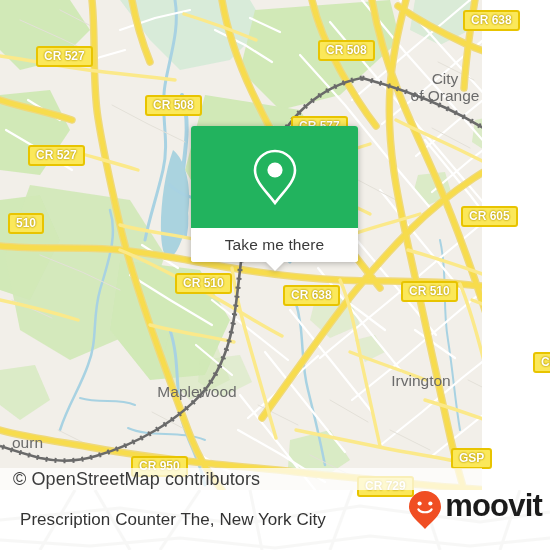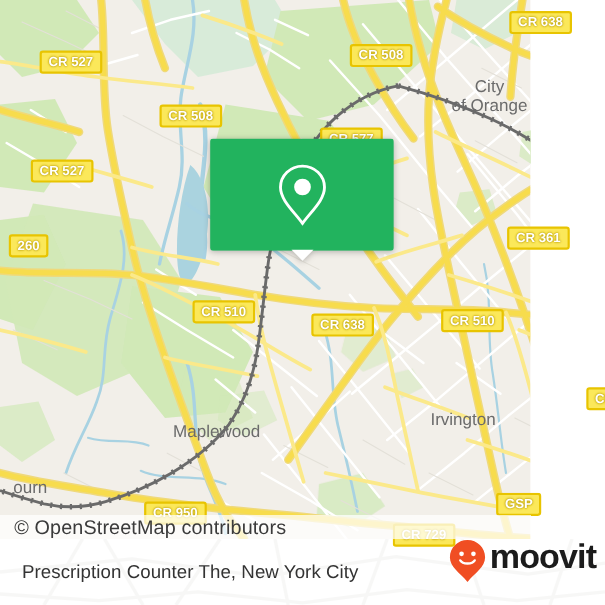--- a/index.html
+++ b/index.html
@@ -317,39 +317,40 @@
     <div class="osm-attrib">© OpenStreetMap contributors</div>
   </div>
 
   <div id="shield-layer" style="position:absolute;left:0;top:0;width:550px;height:490px;z-index:20;pointer-events:none;">
       <div style="position: absolute; left: 36px; top: 46px; background: rgb(251, 232, 90); border: 2px solid rgb(232, 196, 0); border-radius: 3px; color: rgb(255, 255, 255); font: bold 12px / 14px &quot;Liberation Sans&quot;, sans-serif; padding: 1px 6px 2px; white-space: nowrap; text-shadow: rgb(185, 156, 0) 0px 0px 2px, rgb(185, 156, 0) 0px 0px 2px;">CR 527</div>
       <div style="position: absolute; left: 145px; top: 95px; background: rgb(251, 232, 90); border: 2px solid rgb(232, 196, 0); border-radius: 3px; color: rgb(255, 255, 255); font: bold 12px / 14px &quot;Liberation Sans&quot;, sans-serif; padding: 1px 6px 2px; white-space: nowrap; text-shadow: rgb(185, 156, 0) 0px 0px 2px, rgb(185, 156, 0) 0px 0px 2px;">CR 508</div>
       <div style="position: absolute; left: 28px; top: 145px; background: rgb(251, 232, 90); border: 2px solid rgb(232, 196, 0); border-radius: 3px; color: rgb(255, 255, 255); font: bold 12px / 14px &quot;Liberation Sans&quot;, sans-serif; padding: 1px 6px 2px; white-space: nowrap; text-shadow: rgb(185, 156, 0) 0px 0px 2px, rgb(185, 156, 0) 0px 0px 2px;">CR 527</div>
       <div style="position: absolute; left: 318px; top: 40px; background: rgb(251, 232, 90); border: 2px solid rgb(232, 196, 0); border-radius: 3px; color: rgb(255, 255, 255); font: bold 12px / 14px &quot;Liberation Sans&quot;, sans-serif; padding: 1px 6px 2px; white-space: nowrap; text-shadow: rgb(185, 156, 0) 0px 0px 2px, rgb(185, 156, 0) 0px 0px 2px;">CR 508</div>
       <div style="position: absolute; left: 463px; top: 10px; background: rgb(251, 232, 90); border: 2px solid rgb(232, 196, 0); border-radius: 3px; color: rgb(255, 255, 255); font: bold 12px / 14px &quot;Liberation Sans&quot;, sans-serif; padding: 1px 6px 2px; white-space: nowrap; text-shadow: rgb(185, 156, 0) 0px 0px 2px, rgb(185, 156, 0) 0px 0px 2px;">CR 638</div>
       <div style="position: absolute; left: 291px; top: 116px; background: rgb(251, 232, 90); border: 2px solid rgb(232, 196, 0); border-radius: 3px; color: rgb(255, 255, 255); font: bold 12px / 14px &quot;Liberation Sans&quot;, sans-serif; padding: 1px 6px 2px; white-space: nowrap; text-shadow: rgb(185, 156, 0) 0px 0px 2px, rgb(185, 156, 0) 0px 0px 2px;">CR 577</div>
-      <div style="position: absolute; left: 461px; top: 206px; background: rgb(251, 232, 90); border: 2px solid rgb(232, 196, 0); border-radius: 3px; color: rgb(255, 255, 255); font: bold 12px / 14px &quot;Liberation Sans&quot;, sans-serif; padding: 1px 6px 2px; white-space: nowrap; text-shadow: rgb(185, 156, 0) 0px 0px 2px, rgb(185, 156, 0) 0px 0px 2px;">CR 361</div>
-      <div style="position: absolute; left: 8px; top: 213px; background: rgb(251, 232, 90); border: 2px solid rgb(232, 196, 0); border-radius: 3px; color: rgb(255, 255, 255); font: bold 12px / 14px &quot;Liberation Sans&quot;, sans-serif; padding: 1px 6px 2px; white-space: nowrap; text-shadow: rgb(185, 156, 0) 0px 0px 2px, rgb(185, 156, 0) 0px 0px 2px;">260</div>
+      <div style="position: absolute; left: 461px; top: 206px; background: rgb(251, 232, 90); border: 2px solid rgb(232, 196, 0); border-radius: 3px; color: rgb(255, 255, 255); font: bold 12px / 14px &quot;Liberation Sans&quot;, sans-serif; padding: 1px 6px 2px; white-space: nowrap; text-shadow: rgb(185, 156, 0) 0px 0px 2px, rgb(185, 156, 0) 0px 0px 2px;">CR 605</div>
+      <div style="position: absolute; left: 8px; top: 213px; background: rgb(251, 232, 90); border: 2px solid rgb(232, 196, 0); border-radius: 3px; color: rgb(255, 255, 255); font: bold 12px / 14px &quot;Liberation Sans&quot;, sans-serif; padding: 1px 6px 2px; white-space: nowrap; text-shadow: rgb(185, 156, 0) 0px 0px 2px, rgb(185, 156, 0) 0px 0px 2px;">510</div>
       <div style="position: absolute; left: 175px; top: 273px; background: rgb(251, 232, 90); border: 2px solid rgb(232, 196, 0); border-radius: 3px; color: rgb(255, 255, 255); font: bold 12px / 14px &quot;Liberation Sans&quot;, sans-serif; padding: 1px 6px 2px; white-space: nowrap; text-shadow: rgb(185, 156, 0) 0px 0px 2px, rgb(185, 156, 0) 0px 0px 2px;">CR 510</div>
       <div style="position: absolute; left: 283px; top: 285px; background: rgb(251, 232, 90); border: 2px solid rgb(232, 196, 0); border-radius: 3px; color: rgb(255, 255, 255); font: bold 12px / 14px &quot;Liberation Sans&quot;, sans-serif; padding: 1px 6px 2px; white-space: nowrap; text-shadow: rgb(185, 156, 0) 0px 0px 2px, rgb(185, 156, 0) 0px 0px 2px;">CR 638</div>
       <div style="position: absolute; left: 401px; top: 281px; background: rgb(251, 232, 90); border: 2px solid rgb(232, 196, 0); border-radius: 3px; color: rgb(255, 255, 255); font: bold 12px / 14px &quot;Liberation Sans&quot;, sans-serif; padding: 1px 6px 2px; white-space: nowrap; text-shadow: rgb(185, 156, 0) 0px 0px 2px, rgb(185, 156, 0) 0px 0px 2px;">CR 510</div>
       <div style="position: absolute; left: 533px; top: 352px; background: rgb(251, 232, 90); border: 2px solid rgb(232, 196, 0); border-radius: 3px; color: rgb(255, 255, 255); font: bold 12px / 14px &quot;Liberation Sans&quot;, sans-serif; padding: 1px 6px 2px; white-space: nowrap; text-shadow: rgb(185, 156, 0) 0px 0px 2px, rgb(185, 156, 0) 0px 0px 2px;">CR 50</div>
       <div style="position: absolute; left: 131px; top: 456px; background: rgb(251, 232, 90); border: 2px solid rgb(232, 196, 0); border-radius: 3px; color: rgb(255, 255, 255); font: bold 12px / 14px &quot;Liberation Sans&quot;, sans-serif; padding: 1px 6px 2px; white-space: nowrap; text-shadow: rgb(185, 156, 0) 0px 0px 2px, rgb(185, 156, 0) 0px 0px 2px;">CR 950</div>
       <div style="position: absolute; left: 357px; top: 476px; background: rgb(251, 232, 90); border: 2px solid rgb(232, 196, 0); border-radius: 3px; color: rgb(255, 255, 255); font: bold 12px / 14px &quot;Liberation Sans&quot;, sans-serif; padding: 1px 6px 2px; white-space: nowrap; text-shadow: rgb(185, 156, 0) 0px 0px 2px, rgb(185, 156, 0) 0px 0px 2px;">CR 729</div>
       <div style="position: absolute; left: 451px; top: 448px; background: rgb(251, 232, 90); border: 2px solid rgb(232, 196, 0); border-radius: 3px; color: rgb(255, 255, 255); font: bold 12px / 14px &quot;Liberation Sans&quot;, sans-serif; padding: 1px 6px 2px; white-space: nowrap; text-shadow: rgb(185, 156, 0) 0px 0px 2px, rgb(185, 156, 0) 0px 0px 2px;">GSP</div>
     </div>
 
   <div id="popup">
     <div class="popup-inner">
       <div class="popup-green">
         <svg width="52" height="60" viewBox="0 0 52 60">
           <path d="M26 4 C15 4 6 12.6 6 23.3 C6 35 18 45 26 56 C34 45 46 35 46 23.3 C46 12.6 37 4 26 4 Z" fill="none" stroke="#ffffff" stroke-width="2.6"></path>
           <circle cx="26" cy="23" r="7.6" fill="#ffffff"></circle>
         </svg>
       </div>
+      <div class="popup-label">Take me there</div>
     </div>
     <div class="popup-tail"></div>
   </div>
 
   <div id="footer">
     <svg id="footer-bg" width="550" height="60" viewBox="0 0 550 60">
       <rect x="0" y="0" width="550" height="60" fill="#ffffff"></rect>
       <g stroke="#f1f1ef" stroke-width="3" fill="none">
         <path d="M40,60 L75,0"></path>
           <path d="M95,0 L130,60"></path>

